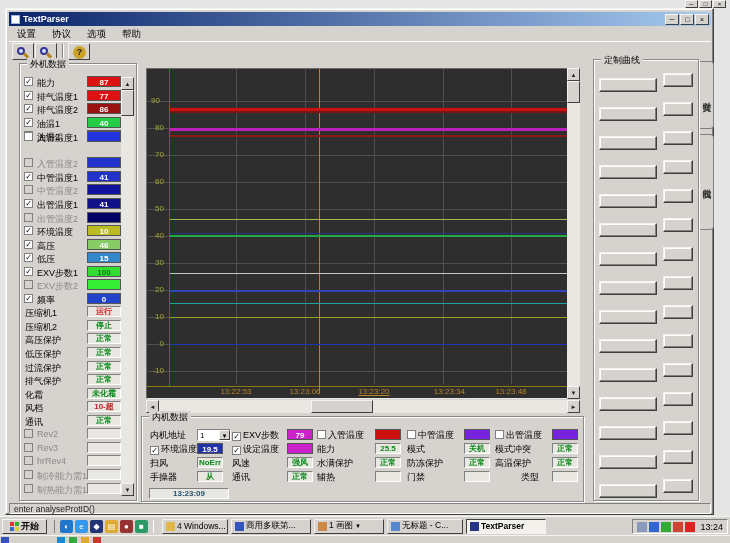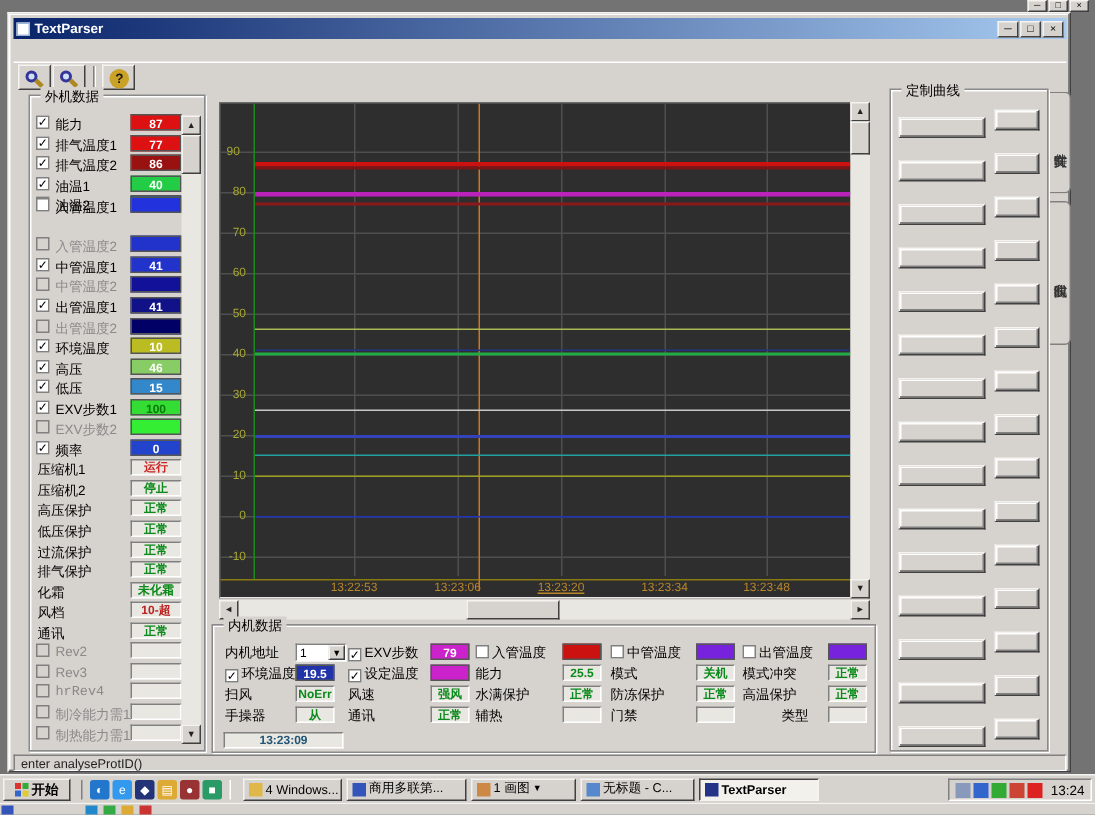--- a/index.html
+++ b/index.html
@@ -1,17 +1,17 @@
 <!DOCTYPE html>
 <html><head>
 <meta charset="utf-8">
 <style>
   * { margin:0; padding:0; box-sizing:border-box; }
   body { font-family:"Liberation Sans","DejaVu Sans",sans-serif; }
-  .screen { position:relative; width:730px; height:543px; background:#737373; overflow:hidden; }
+  .screen { position:relative; width:730px; height:543px; background:#e5e5e5; overflow:hidden; }
   .gb { position:absolute; border:1px solid #8a8a8a; box-shadow:inset 1px 1px 0 #ffffff,1px 1px 0 #ffffff; }
   .gb-title { position:absolute; top:-6px; left:7px; background:#d6d3ce; font-size:9px; padding:0 3px; color:#000; }
 
   .app { position:absolute; left:5px; top:8px; width:709px; height:507px; background:#d6d3ce; border:1px solid; border-color:#f4f3f0 #404040 #404040 #f4f3f0; box-shadow:inset -1px -1px 0 #808080, inset 1px 1px 0 #ffffff; }
 
   .titlebar { position:absolute; left:3px; top:3px; width:702px; height:14px; background:linear-gradient(90deg,#0a246a,#a6caf0); display:flex; align-items:center; padding:0 2px; }
   .app-ico { width:9px; height:9px; background:#ffffff; border:1px solid #9db6d8; margin-right:3px; }
   .title-text { color:#ffffff; font-size:9px; font-weight:bold; flex:1; }
   .winbtn { width:14px; height:11px; margin-left:1px; font-size:7px; line-height:9px; text-align:center; color:#000; background:#d6d3ce; border:1px solid; border-color:#f4f3f0 #404040 #404040 #f4f3f0; }
 
@@ -107,20 +107,26 @@
 
   <div class="app">
     <div class="titlebar">
       <span class="app-ico"></span>
       <span class="title-text">TextParser</span>
       <span class="winbtn">─</span>
       <span class="winbtn">□</span>
       <span class="winbtn">×</span>
     </div>
 
+    <div class="menubar">
+        <span class="menu-item">设置</span>
+        <span class="menu-item">协议</span>
+        <span class="menu-item">选项</span>
+        <span class="menu-item">帮助</span>
+      </div>
 
     <div class="toolbar">
       <span class="tool-btn">
           <span class="mag"></span>
         </span>
       <span class="tool-btn">
           <span class="mag"></span>
         </span>
       <span class="tool-sep"></span>
       <span class="tool-btn">
@@ -255,21 +261,21 @@
           <div class="sb-row" style="top: 364.3px;">
             <span class="cb dis"></span>
             <span class="sb-label dim" style="left: 14px;">Rev2</span>
             <span class="sb-status"></span>
           </div>
           <div class="sb-row" style="top: 377.85px;">
             <span class="cb dis"></span>
             <span class="sb-label dim" style="left: 14px;">Rev3</span>
             <span class="sb-status"></span>
           </div>
-          <div class="sb-row" style="top: 391.4px; font-family: Liberation Mono, monospace;">
+          <div class="sb-row" style="top: 391.4px;">
             <span class="cb dis"></span>
             <span class="sb-label dim" style="left: 14px;">hrRev4</span>
             <span class="sb-status"></span>
           </div>
           <div class="sb-row" style="top: 404.95px;">
             <span class="cb dis"></span>
             <span class="sb-label dim" style="left: 14px;">制冷能力需1</span>
             <span class="sb-status"></span>
           </div>
           <div class="sb-row" style="top: 418.5px;">
@@ -308,21 +314,21 @@
         <div class="ylab" style="top: 270px;">0</div>
         <div class="hgrid" style="top: 302px;"></div>
         <div class="ylab" style="top: 297px;">-10</div>
         <div class="vgrid" style="left: 89px;"></div>
         <div class="xlab" style="left: 67px;">13:22:53</div>
         <div class="vgrid" style="left: 158px;"></div>
         <div class="xlab" style="left: 136px;">13:23:06</div>
         <div class="vgrid" style="left: 227px;"></div>
         <div class="xlab" style="left: 205px; text-decoration: underline;">13:23:20</div>
         <div class="vgrid" style="left: 296px;"></div>
-        <div class="xlab" style="left: 274px;">13:23:34</div>
+        <div class="xlab" style="left: 274px; text-align: right;">13:23:34</div>
         <div class="vgrid" style="left: 364px;"></div>
         <div class="xlab" style="left: 342px;">13:23:48</div>
         <div class="yaxis"></div>
         <div class="xaxis"></div>
         <div class="cursor"></div>
         <div class="series" title="能力" style="top: 39px; height: 3px; background: rgb(204, 17, 17);"></div>
         <div class="series" title="排气温度2" style="top: 42px; height: 2px; background: rgb(122, 21, 21);"></div>
         <div class="series" title="内机EXV步数" style="top: 59px; height: 3px; background: rgb(187, 34, 187);"></div>
         <div class="series" title="排气温度1" style="top: 66px; height: 2px; background: rgb(138, 26, 26);"></div>
         <div class="series" title="高压" style="top: 150px; height: 1px; background: rgb(170, 184, 85);"></div>

